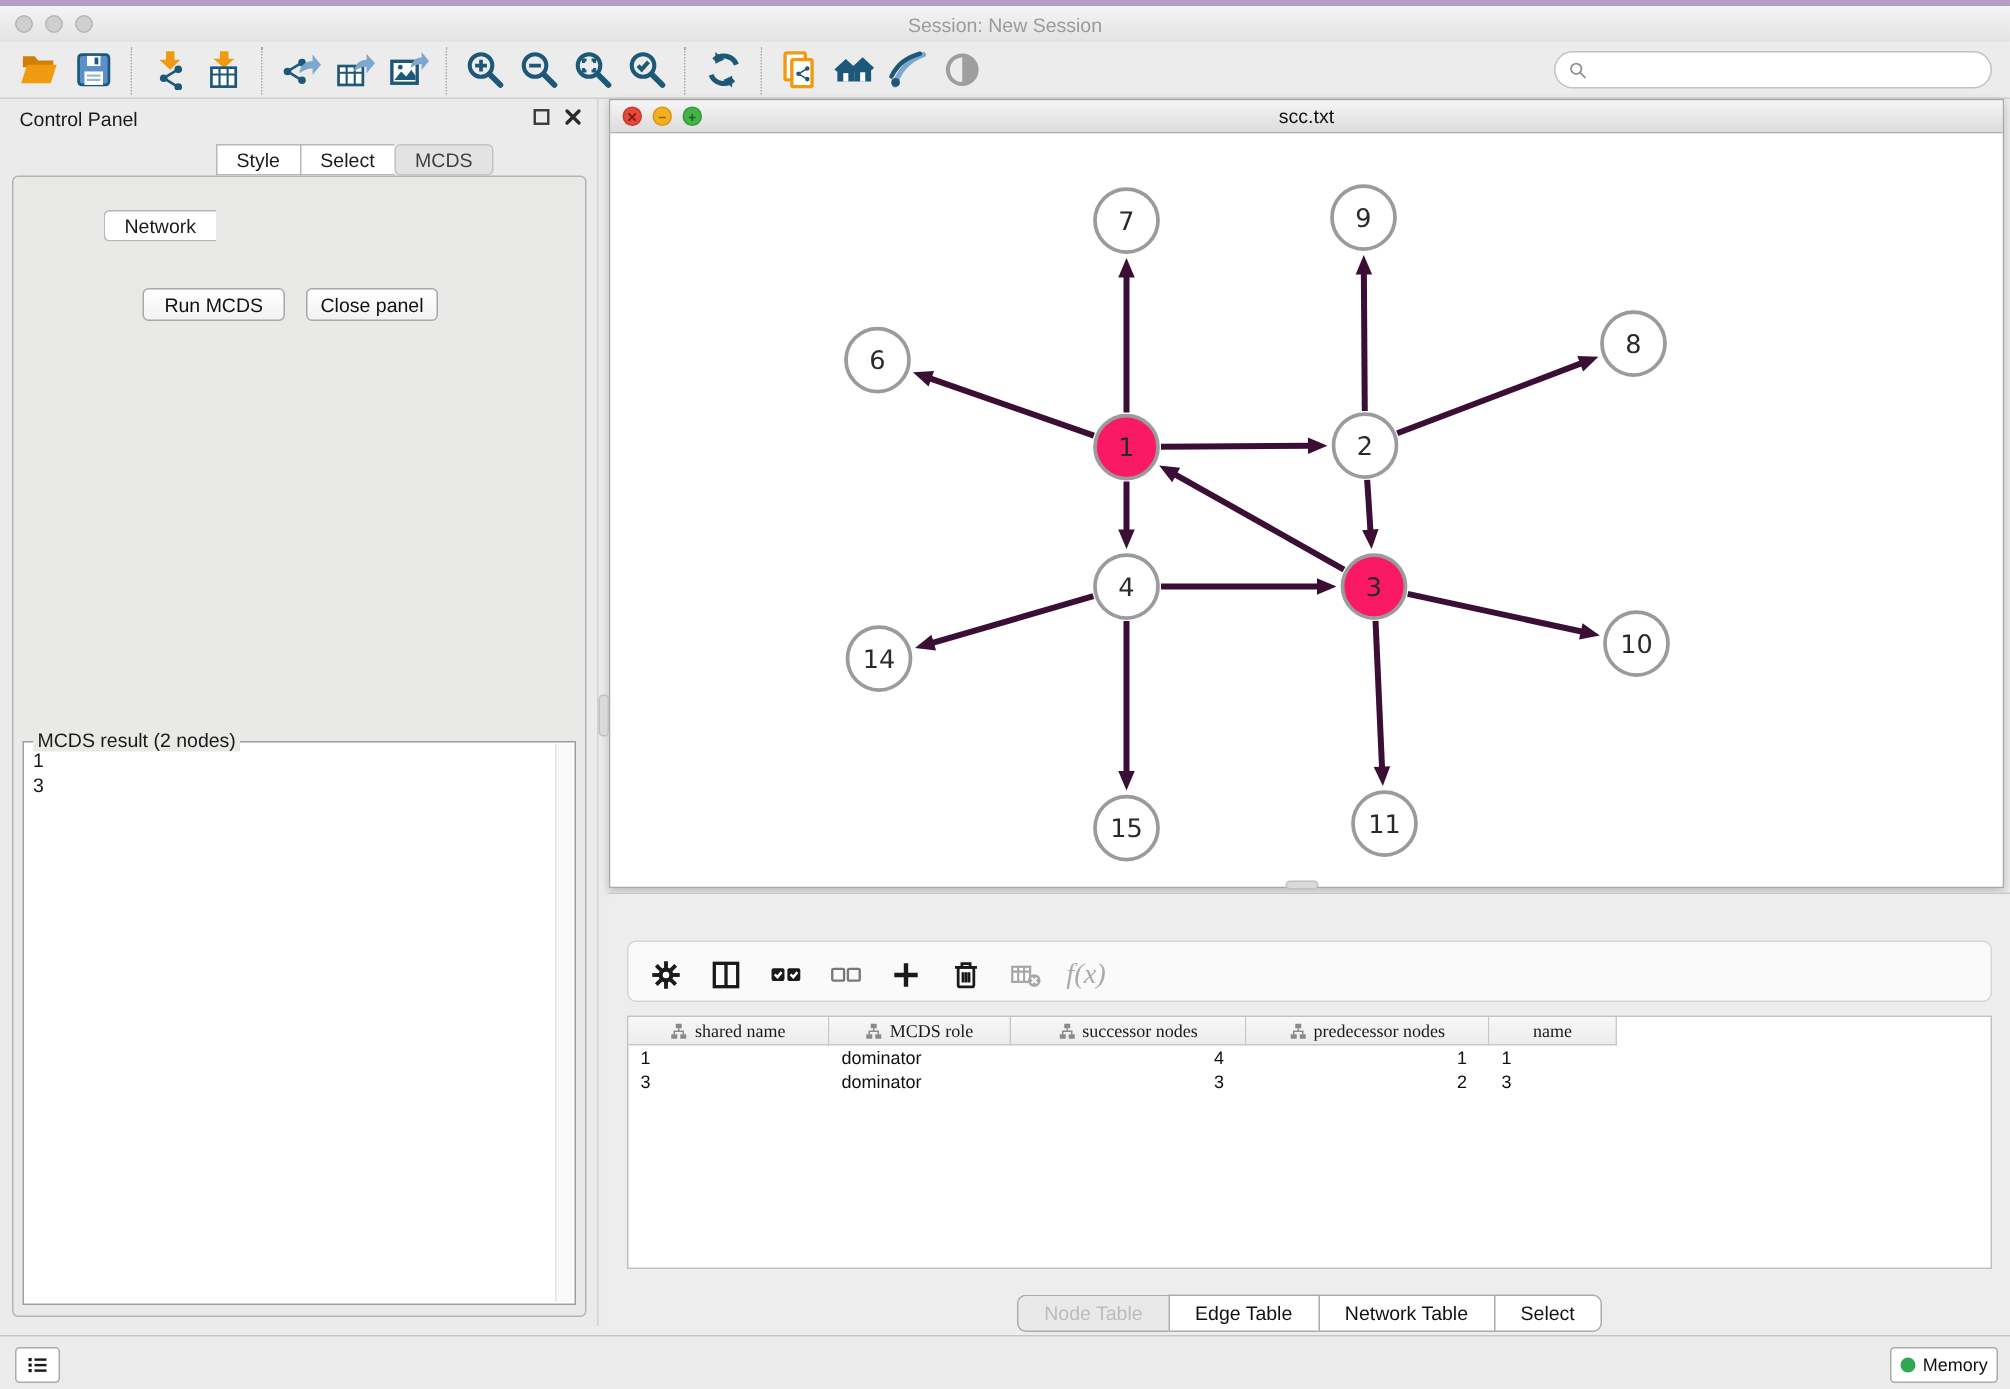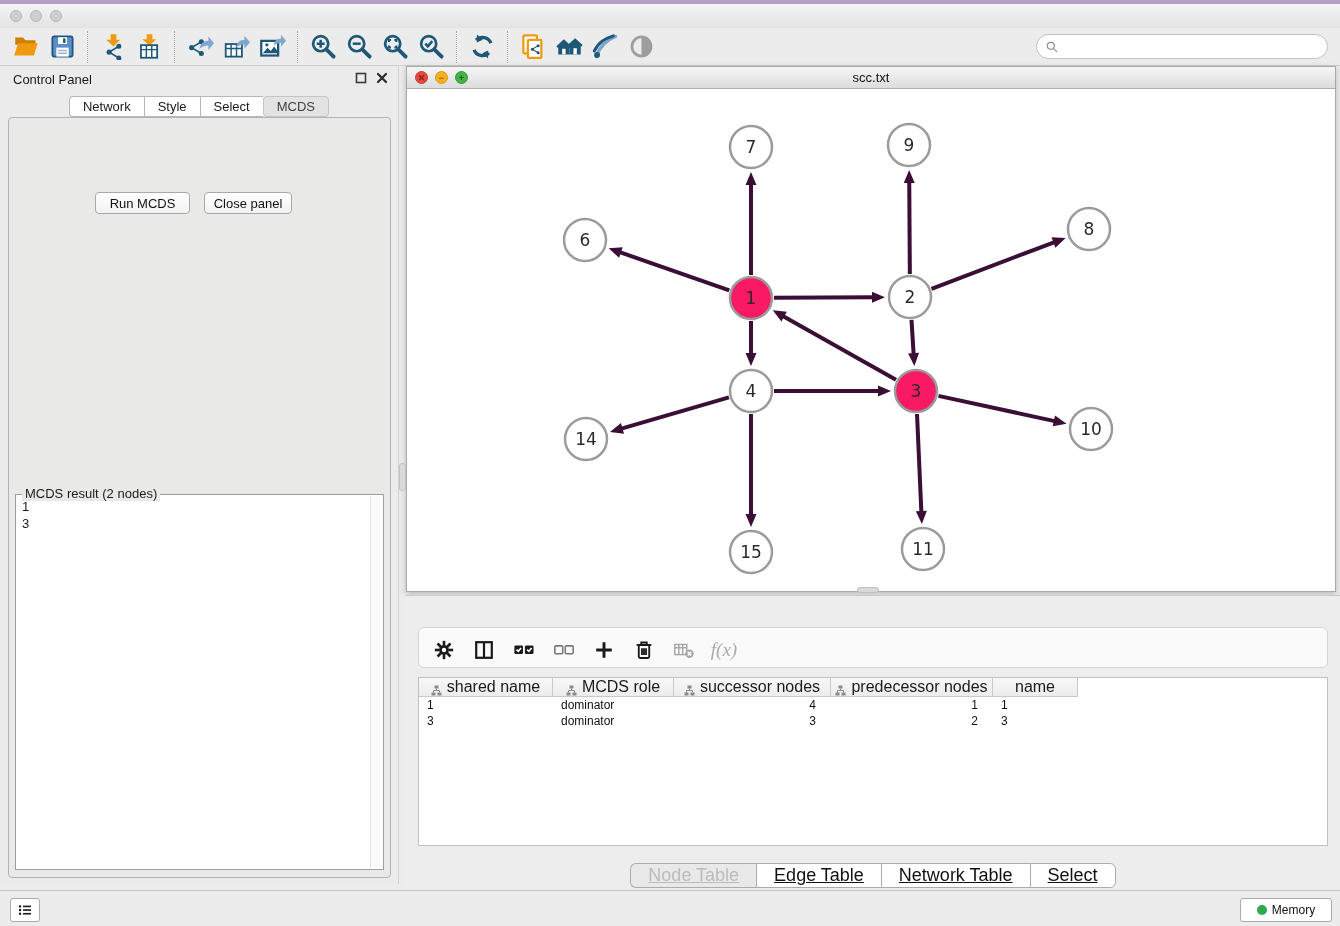--- a/index.html
+++ b/index.html
@@ -22,21 +22,21 @@
 
   
   .control-panel { position:absolute; left:0; top:66px; width:399px; height:818px; background:#EBEBEB; border-right:1px solid #D2D2D2; }
   .panel-head { position:absolute; top:0; left:0; width:100%; height:26px; }
   .panel-title { position:absolute; left:13px; top:6px; font-size:13px; color:#1A1A1A; }
   .panel-head-btns { position:absolute; right:10px; top:6px; display:flex; gap:9px; }
   .panel-head-btns svg { width:12px; height:12px; }
 
   .cp-tabs { position:absolute; top:30px; left:0; width:100%; display:flex; justify-content:center; z-index:2; }
   .cp-tab { height:21px; padding:0 13px; font-size:13px; background:#fff; border:1px solid #B7B7B7; border-right:none; display:flex; align-items:center; color:#1A1A1A; }
-  .cp-tab:first-child { border-radius:4px 0 0 4px; }
+  .cp-tab:first-child { border-radius:4px 0 0 4px;margin-top:44px; }
   .cp-tab:last-child { border-right:1px solid #B7B7B7; border-radius:0 4px 4px 0; }
   .cp-tab.selected { background:#E3E3E3; color:#404040; border-radius:4px; border:1px solid #C4C4C4; }
 
   .cp-content { position:absolute; left:8px; top:51px; width:383px; height:761px; background:#E9E9E7; border:1px solid #B3B3B3; border-radius:4px; }
   .opt-label { position:absolute; top:20px; width:100%; text-align:center; font-size:13px; color:#1A1A1A; }
   .dropdown { position:absolute; left:36px; top:42px; width:311px; height:22px; background:#fff; border:1px solid #A9A9A9; border-radius:4px; display:flex; align-items:center; padding:0 8px; font-size:13px; color:#111; }
   .dd-stepper { margin-left:auto; display:flex; flex-direction:column; gap:2px; align-items:center; }
   .dd-stepper i { width:0; height:0; border-left:4px solid transparent; border-right:4px solid transparent; display:block; }
   .dd-up { border-bottom:5px solid #555; }
   .dd-down { border-top:5px solid #555; }
@@ -65,49 +65,50 @@
 
   
   .table-panel { position:absolute; left:406px; top:595px; width:934px; height:295px; background:#EDEDED; border-top:1px solid #C9C9C9; }
   .tp-toolbar { position:absolute; left:12px; top:31px; width:910px; height:41px; background:#FAFAFA; border:1px solid #D5D5D5; border-radius:6px; display:flex; align-items:center; padding-left:12px; gap:14px; }
   .tp-icon { width:26px; height:26px; display:flex; align-items:flex-end; justify-content:center; }
   .tp-icon svg { width:22px; height:22px; }
   .fx-glyph { font-family:"Liberation Serif",serif; font-style:italic; font-size:19px; color:#ABABAB; }
 
   .data-table { position:absolute; left:12px; top:81px; width:910px; height:169px; background:#fff; border:1px solid #C2C2C2; }
   .dt-header { position:absolute; top:0; left:0; height:19px; display:flex; }
-  .dt-hcell { height:19px; background:linear-gradient(#F8F8F8,#ECECEC); border-right:1px solid #C9C9C9; border-bottom:1px solid #C9C9C9; display:flex; align-items:flex-end; justify-content:center; gap:5px; font-size:16px; color:#1A1A1A; }
+  .dt-hcell { height:19px; background:linear-gradient(#F8F8F8,#ECECEC); border-right:1px solid #C9C9C9; border-bottom:1px solid #C9C9C9; display:flex; align-items:center; justify-content:center; gap:5px; font-size:12px; color:#1A1A1A;font-family:Liberation Serif, serif; }
   .dt-hcell svg { width:11px; height:11px; flex:0 0 auto; }
   .dt-row { position:absolute; left:0; height:16px; display:flex; }
   .dt-cell { font-size:12px; color:#111; height:16px; line-height:16px; overflow:hidden; }
 
   .tp-tabs { position:absolute; top:267px; left:0; width:100%; display:flex; justify-content:center; }
-  .tp-tab { height:25px; padding:0 17px; display:flex; align-items:center; font-size:18px; color:#111; background:#fff; border:1px solid #ABABAB; border-right:none;text-decoration:underline; }
+  .tp-tab { height:25px; padding:0 17px; display:flex; align-items:center; font-size:13px; color:#111; background:#fff; border:1px solid #ABABAB; border-right:none; }
   .tp-tab:first-child { border-radius:6px 0 0 6px; }
   .tp-tab:last-child { border-right:1px solid #ABABAB; border-radius:0 6px 6px 0; }
   .tp-tab.selected { background:#E9E9E9; color:#BCBCBC; }
 
   
   .status-bar { position:absolute; left:0; top:890px; width:1340px; height:36px; background:#ECECEC; border-top:1px solid #C6C6C6; }
   .list-btn { position:absolute; left:10px; top:7px; width:30px; height:24px; background:#fff; border:1px solid #ABABAB; border-radius:3px; display:flex; align-items:center; justify-content:center; }
   .list-btn svg { width:16px; height:16px; }
-  .memory-btn { position:absolute; right:8px; top:7px; width:92px; height:24px; background:#fff; border:1px solid #ABABAB; border-radius:3px; display:flex; align-items:center; justify-content:center; gap:5px; font-size:12px; color:#111; }
+  .memory-btn { position:absolute; right:8px; top:7px; width:72px; height:24px; background:#fff; border:1px solid #ABABAB; border-radius:3px; display:flex; align-items:center; justify-content:center; gap:5px; font-size:12px; color:#111; }
   .mem-dot { width:10px; height:10px; border-radius:50%; background:#2FA84F; }
 </style>
 </head>
 <body>
 
 <div class="purple-strip"></div>
 
 <div class="titlebar">
   <div class="tl-dots">
     <span class="tl-dot"></span>
     <span class="tl-dot"></span>
     <span class="tl-dot"></span>
   </div>
+  <div class="win-title">Session: New Session</div>
 </div>
 
 <div class="main-toolbar" id="main-toolbar">
 
   <div class="tb-btn">
       <span style="display:flex">
         <svg viewBox="0 0 24 24">
           <path d="M2 4h7l2 2.5h9v4H2z" fill="#D07F06"></path>
           <path d="M4.5 9h17.5l-3.5 11H1z" fill="#F09A10"></path>
         </svg>

